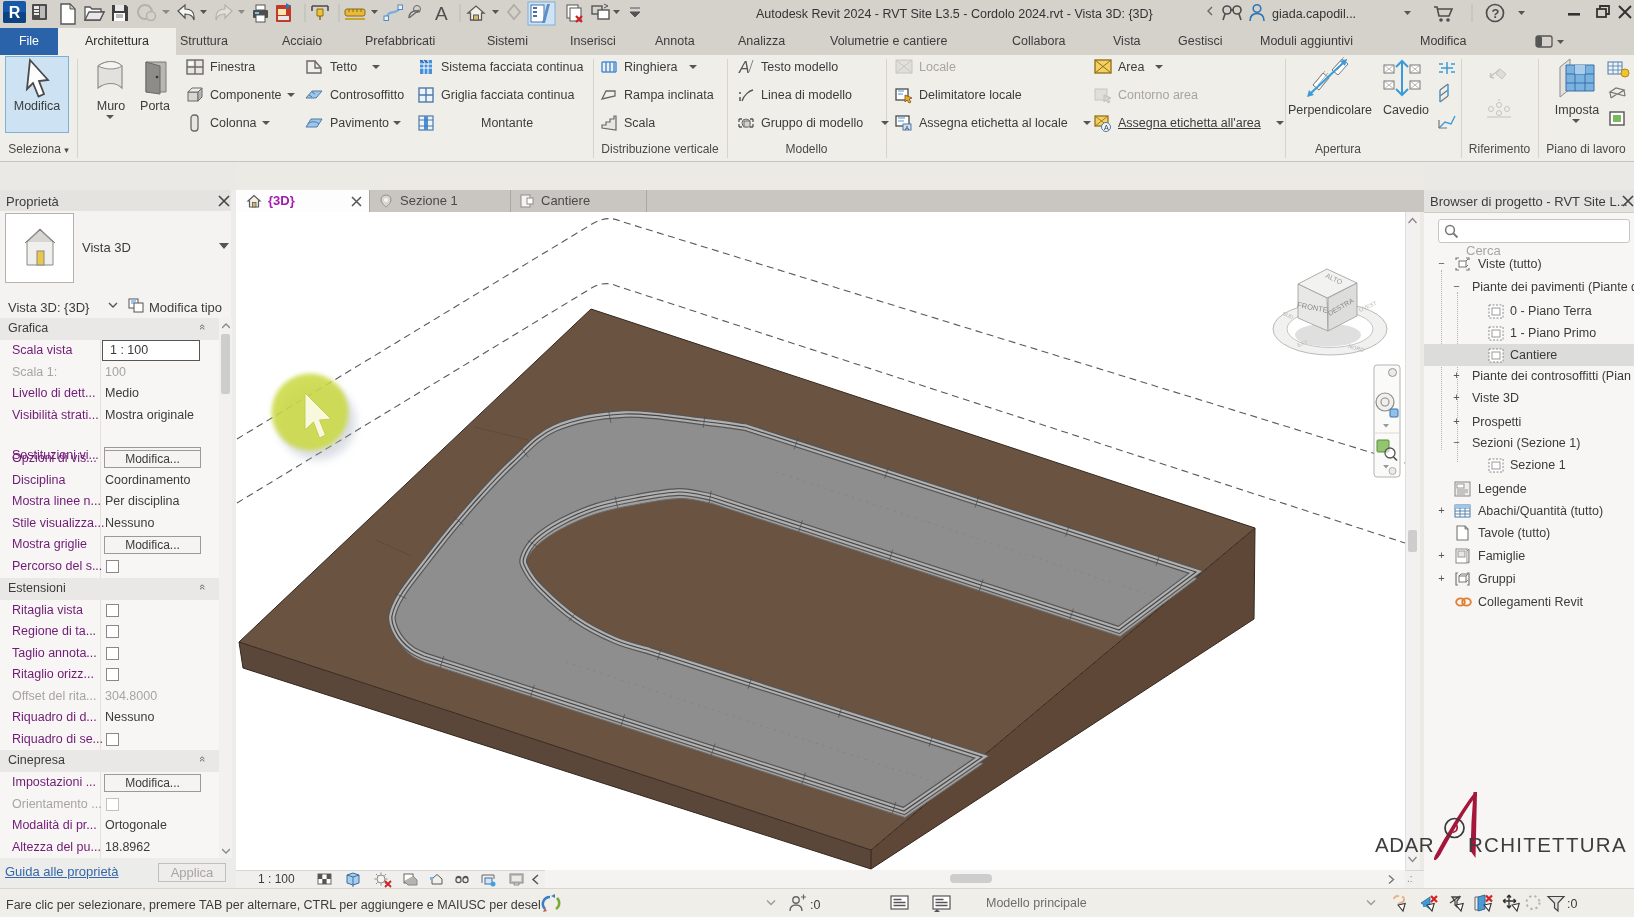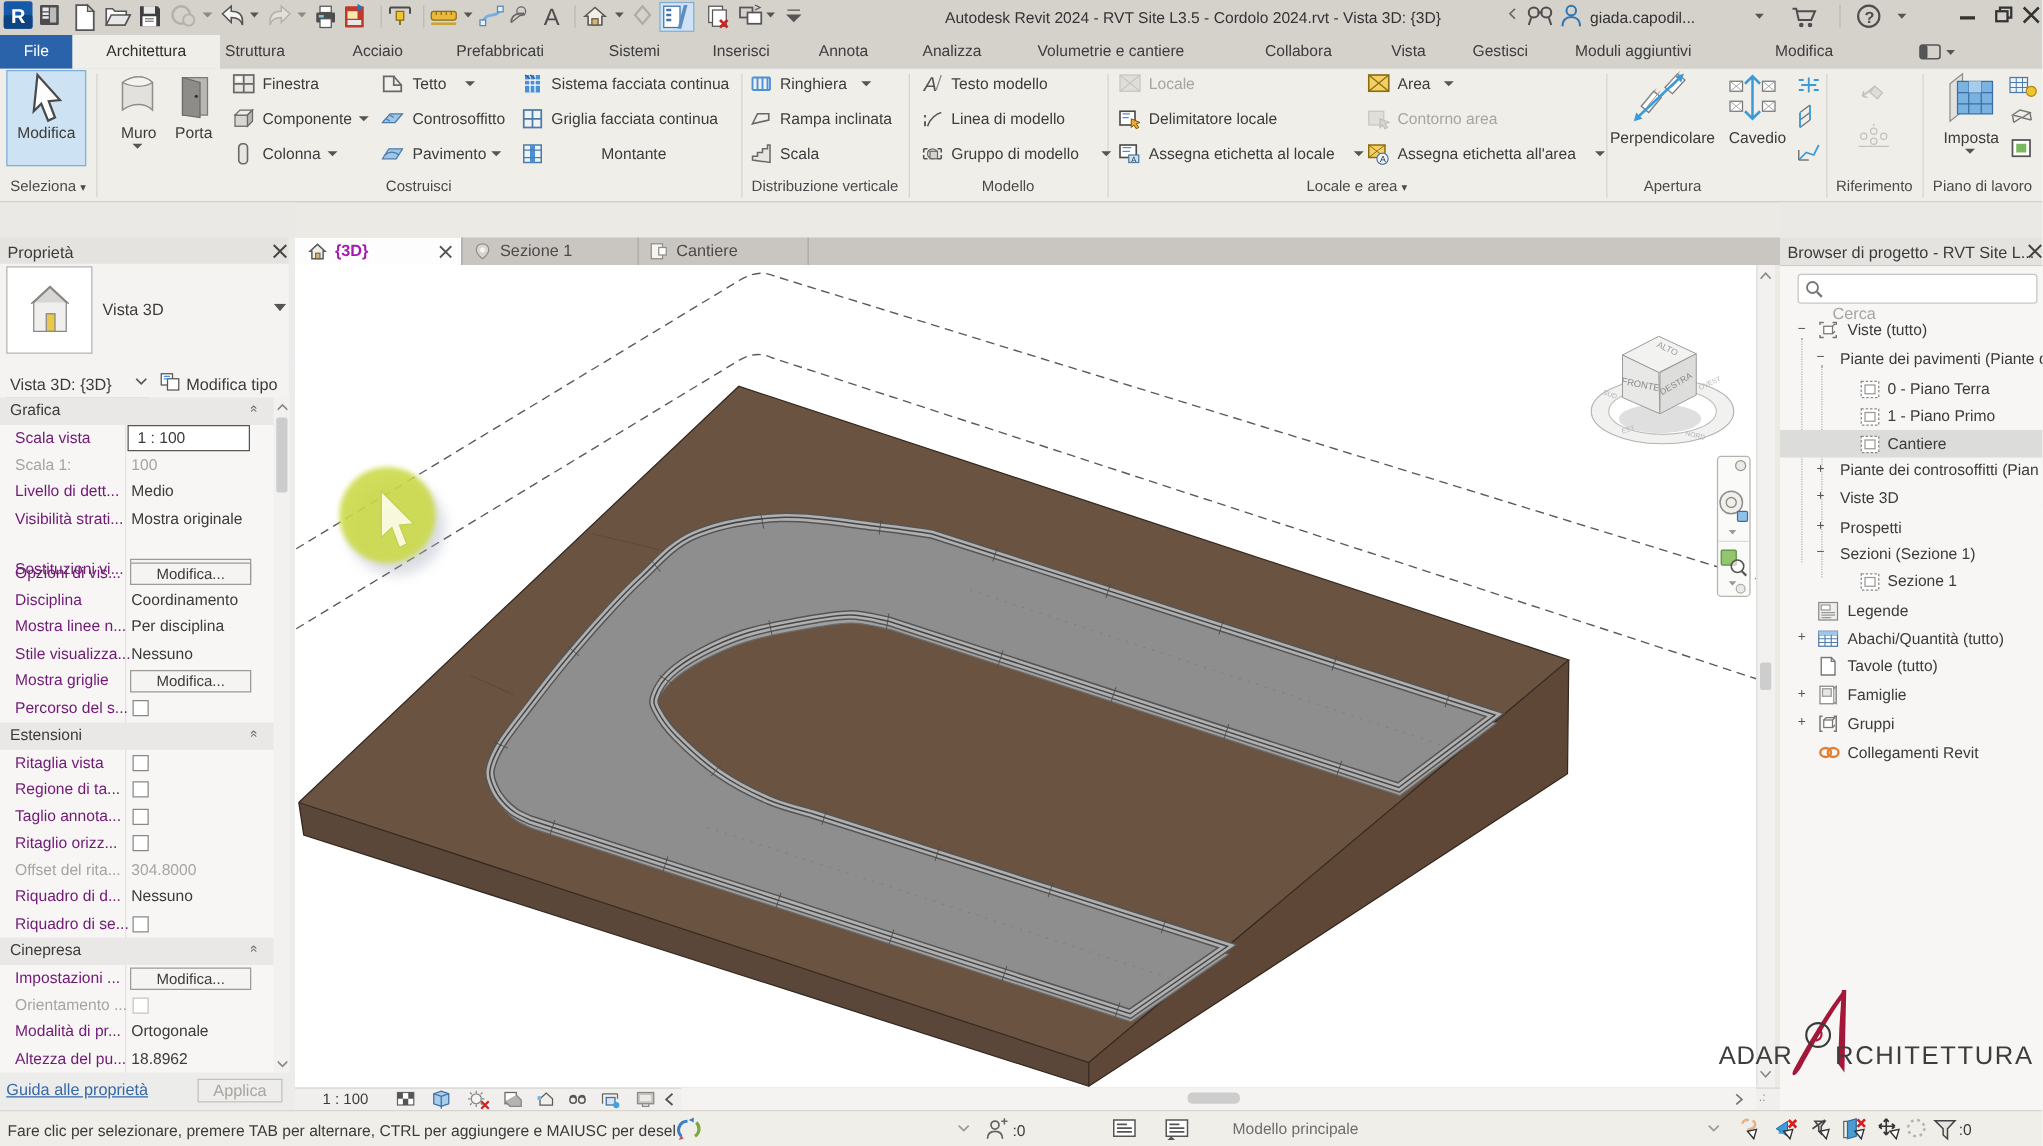--- a/index.html
+++ b/index.html
@@ -202,24 +202,22 @@
 
     <div class="pansep" style="left:77px"></div>
     <div class="pansep" style="left:593px"></div>
     <div class="pansep" style="left:727px"></div>
     <div class="pansep" style="left:886px"></div>
     <div class="pansep" style="left:1285px"></div>
     <div class="pansep" style="left:1461px"></div>
     <div class="pansep" style="left:1538px"></div>
 
     <div class="panlbl" style="left:0px; width:77px;">Seleziona <span style="font-size:9px;">▾</span></div>
-    <div class="panlbl" style="left:77px; width:516px;">Costruisci</div>
     <div class="panlbl" style="left:593px; width:134px;">Distribuzione verticale</div>
     <div class="panlbl" style="left:727px; width:159px;">Modello</div>
-    <div class="panlbl" style="left:886px; width:399px;">Locale e area <span style="font-size:9px;">▾</span></div>
     <div class="panlbl" style="left:1234px; width:176px;padding-left:32px;">Apertura</div>
     <div class="panlbl" style="left:1461px; width:77px;">Riferimento</div>
     <div class="panlbl" style="left:1538px; width:96px;">Piano di lavoro</div>
 
     <div class="abs" style="left:5px; top:1px; width:64px; height:77px; background:#cde2f2; border:1px solid #7fb0d8;"></div>
     <svg class="abs" style="left:5px; top:1px;" width="64" height="77" viewBox="0 0 64 77">
       <path d="M25 4 L43 24 L34 25 L39 38 L33.5 40.5 L28 27 L22 33 Z" fill="#fdfdfd" stroke="#4a4a4a" stroke-width="1.8"></path>
     </svg>
     <div class="bigbtn" style="left:5px; top:44px; width:64px;">Modifica</div>
 
@@ -353,21 +351,21 @@
         <rect x="1" y="3" width="12" height="11" fill="#cfcdc9" stroke="#9a9792"></rect>
         <path d="M10 9 l7 3 -3 1 2 3 -2 1 -2 -3 -2 2 z" fill="#b9b7b4" stroke="#8a8885"></path>
       </svg>
     <div class="ritem gray" style="left:1118px; top:30px;">Contorno  area</div>
     <svg class="abs" style="left:1094px; top:59px;" width="18" height="18" viewBox="0 0 18 18">
         <rect x="1" y="2" width="13" height="10" fill="#f3cf64" stroke="#8a6d10" stroke-width="1.2"></rect>
         <path d="M1 2 l13 10 M14 2 l-13 10" stroke="#8a6d10" stroke-width="0.8"></path>
         <circle cx="12" cy="13" r="4.5" fill="#eef3f8" stroke="#4d7ba8"></circle>
         <text x="10" y="15.5" font-size="7" fill="#333" font-family="Liberation Sans">A</text>
       </svg>
-    <div class="ritem" style="left:1118px; top:58px;">Assegna etichetta  all'area</div>
+    <div class="ritem" style="left:1118px; top:58px;text-decoration:underline;">Assegna etichetta  all'area</div>
     <div class="abs" style="left:1276px; top:66px; width:0; height:0; border-left:4px solid transparent; border-right:4px solid transparent; border-top:4.5px solid #555;"></div>
 
     <svg class="abs" style="left:1305px; top:2px;" width="50" height="44" viewBox="0 0 50 44">
       <path d="M8 28 l10 -12 6 5 -10 12 z" fill="#fff" stroke="#777" stroke-width="1"></path>
       <path d="M10 26 l10 -12 M13 28 l10 -12 M16 30 l10 -12" stroke="#999" stroke-width="0.8"></path>
       <path d="M27 13 l10 -11 6 5 -10 11 z" fill="#fff" stroke="#777" stroke-width="1"></path>
       <path d="M29 11 l10 -11 M32 13 l10 -11" stroke="#999" stroke-width="0.8"></path>
       <path d="M6 36 L38 6" stroke="#3b9bd8" stroke-width="2"></path>
       <path d="M2 40 l7 -2 -5 -5 z M42 2 l-7 2 5 5 z" fill="#3b9bd8"></path>
     </svg>

